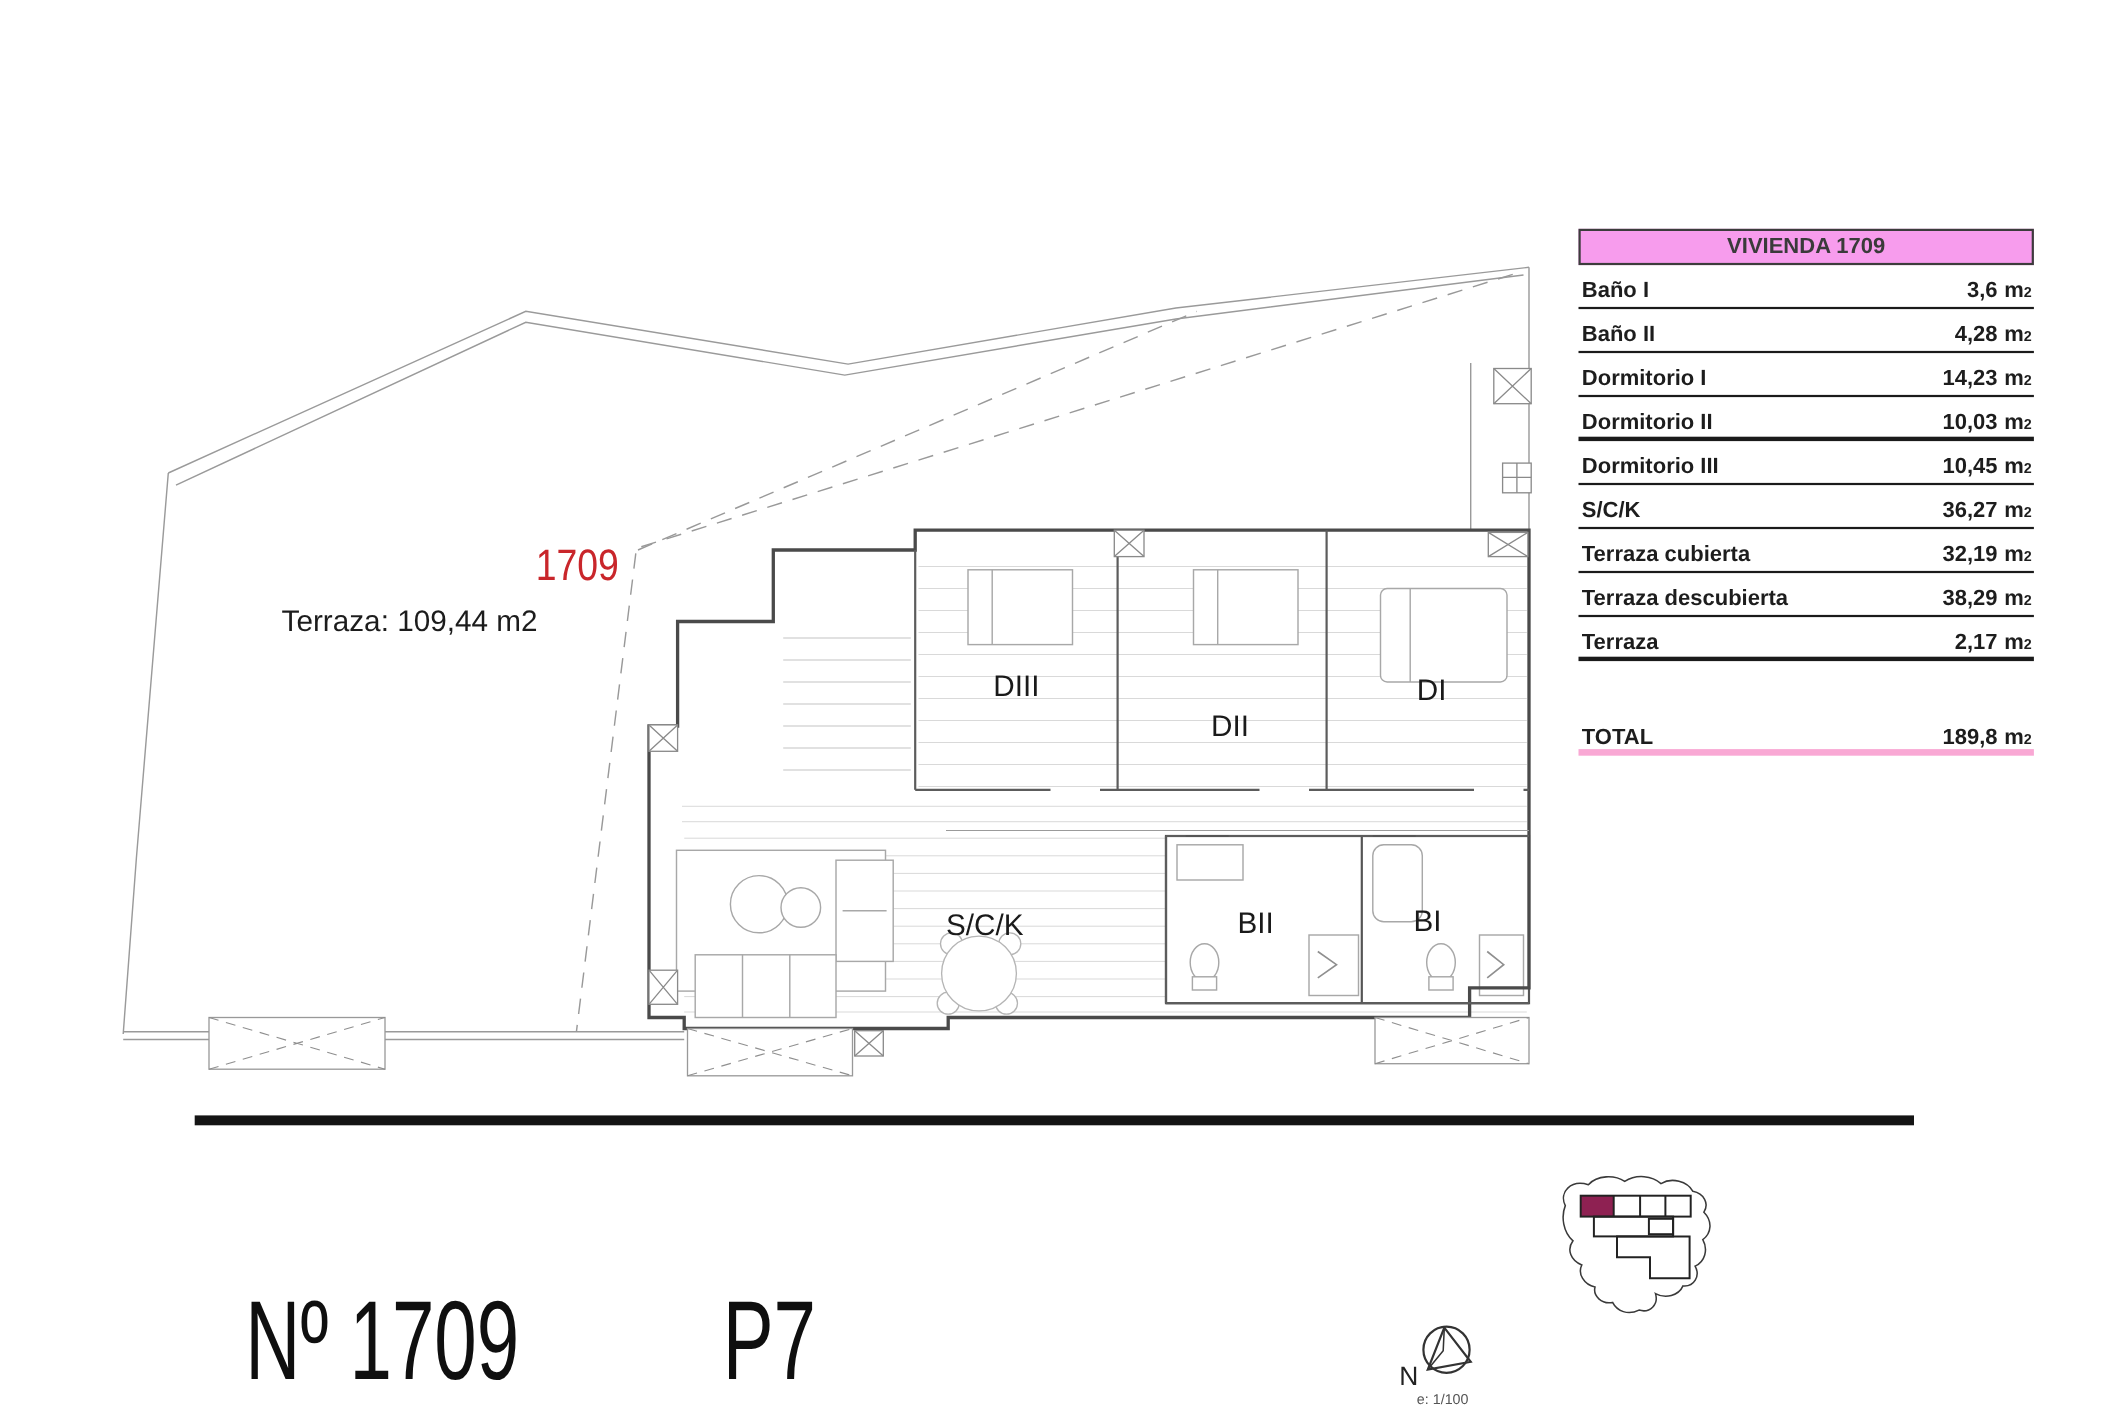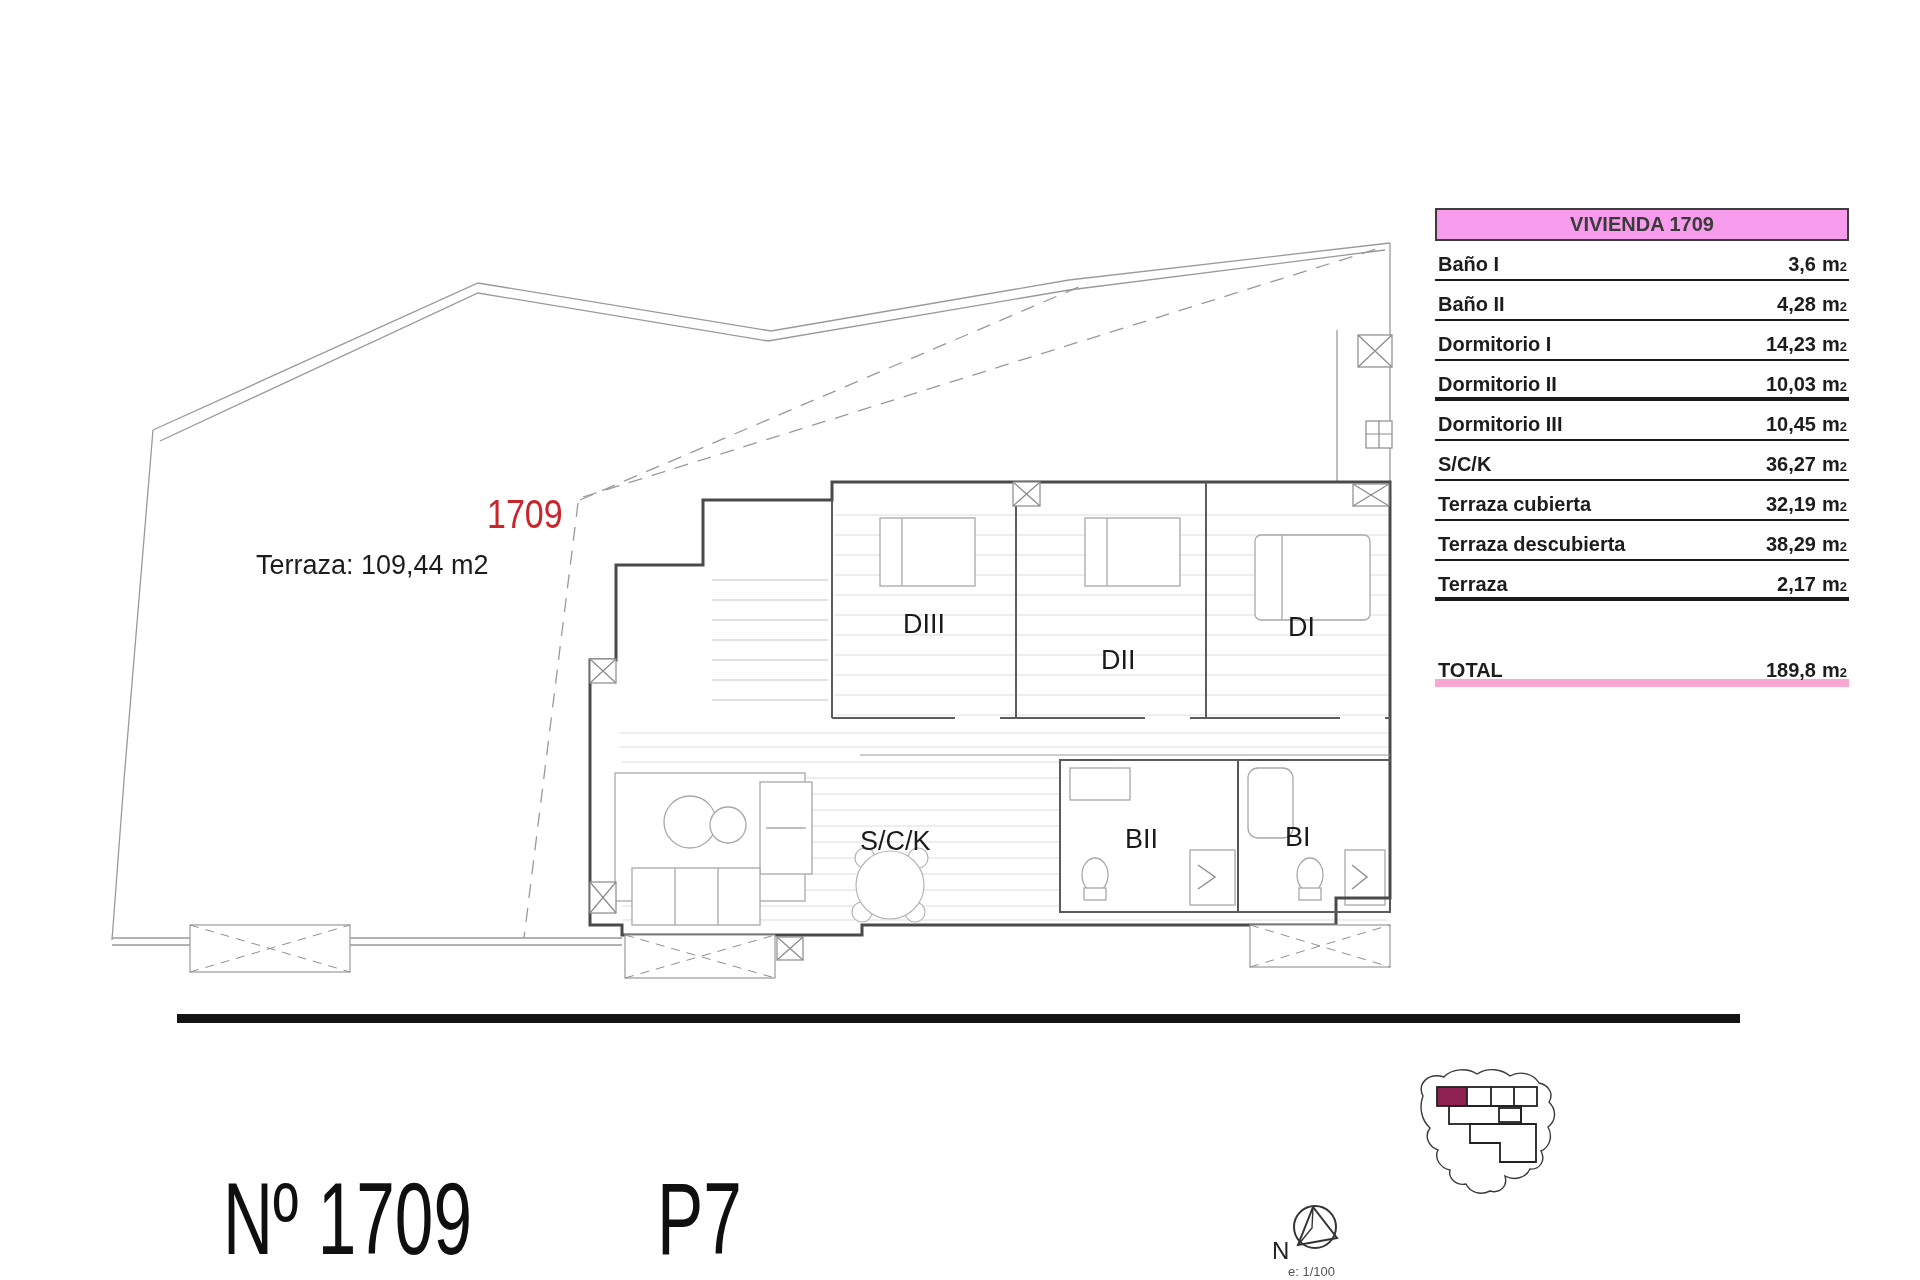--- a/index.html
+++ b/index.html
@@ -41,21 +41,21 @@
     height:40px; box-sizing:border-box; border-bottom:2px solid #1b1b1b;
     font-size:20px; font-weight:bold; padding:10px 2px 0 3px; line-height:26px;
   }
   .tbl-row.thick { border-bottom-width:4px; }
   .tbl-row .num  { margin-left:auto; }
   .tbl-row .unit { margin-left:6px; }
   .tbl-row sup, .total-row sup { font-size:13px; }
   .total-row {
     display:flex; justify-content:space-between; align-items:baseline;
     margin-top:46px; height:40px; box-sizing:border-box;
-    border-bottom:8px solid #f9a8d4; font-size:20px; font-weight:bold;
+    border-bottom:6px solid #f9a8d4; font-size:20px; font-weight:bold;
     padding:10px 2px 0 3px; line-height:26px;
   }
   .total-row .num { margin-left:auto; }
   .total-row .unit { margin-left:6px; }
 
   
   .divider {
     position:absolute; left:177px; top:1014px; width:1563px; height:9px; background:#141414;
   }
   .big-text {

